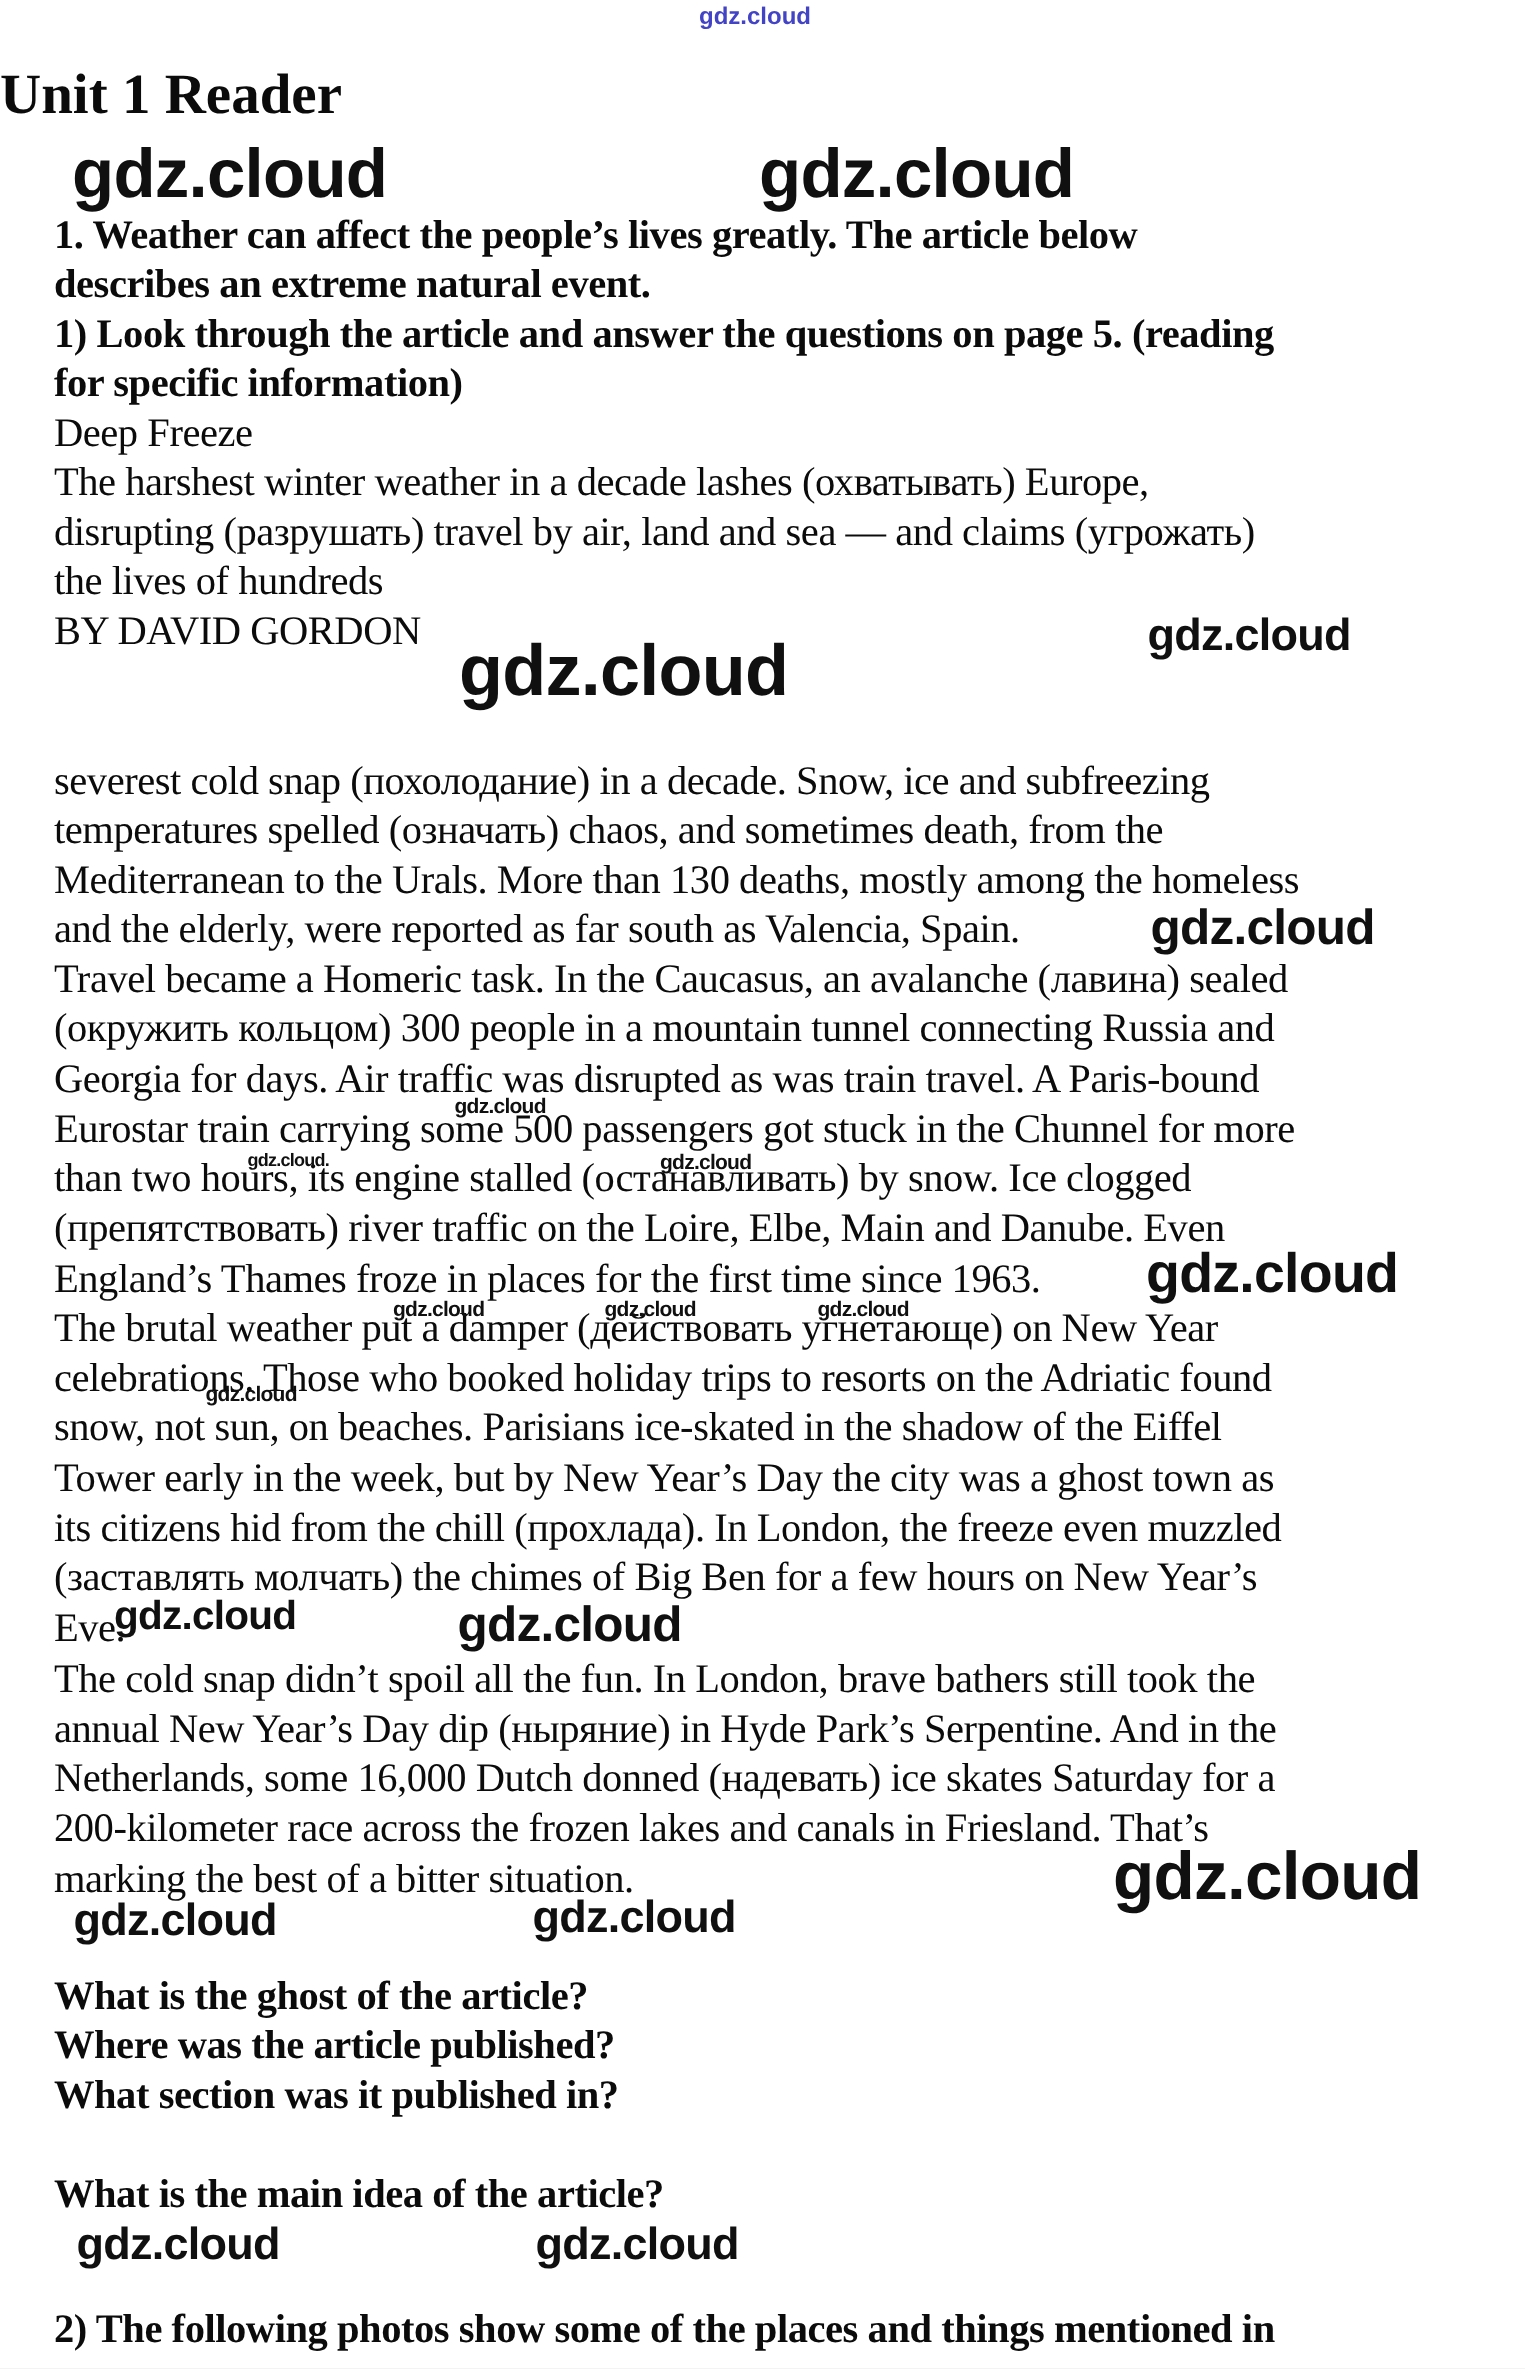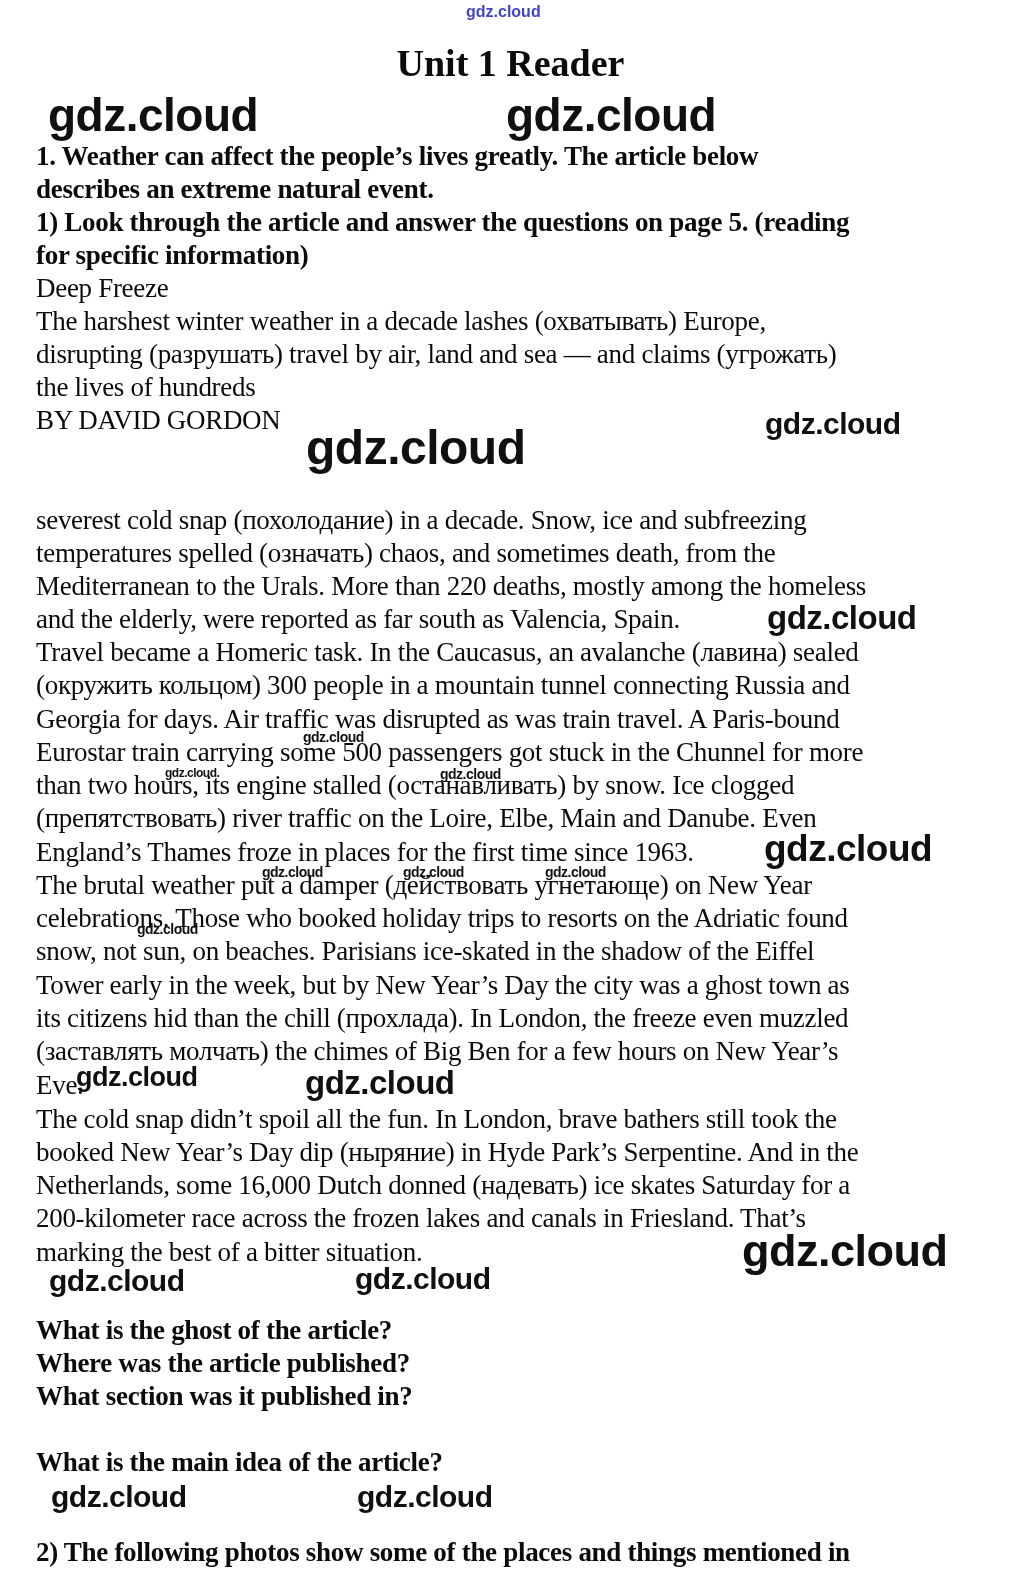--- a/index.html
+++ b/index.html
@@ -17,21 +17,21 @@
     left:36px;
     font-size:27px;
     line-height:1.05;
     white-space:nowrap;
     letter-spacing:-0.3px;
     text-align:center;
   }
   .b { font-weight:bold; }
   .title {
     left:0; width:100%;
-    text-align:center;
+    text-align:left;
     font-size:38px;
     font-weight:bold;
     letter-spacing:0;
   }
   .wm {
     position:absolute;
     font-family:"Liberation Sans", sans-serif;
     font-weight:600;
     color:#101010;
     white-space:nowrap;
@@ -59,39 +59,39 @@
   <div class="ln b" style="top:241px">for specific information)</div>
 
   <div class="ln" style="top:274px">Deep Freeze</div>
   <div class="ln" style="top:307px">The harshest winter weather in a decade lashes (охватывать) Europe,</div>
   <div class="ln" style="top:340px">disrupting (разрушать) travel by air, land and sea — and claims (угрожать)</div>
   <div class="ln" style="top:373px">the lives of hundreds</div>
   <div class="ln" style="top:406px">BY DAVID GORDON</div>
 
   <div class="ln" style="top:506px">severest cold snap (похолодание) in a decade. Snow, ice and subfreezing</div>
   <div class="ln" style="top:539px">temperatures spelled (означать) chaos, and sometimes death, from the</div>
-  <div class="ln" style="top:572px">Mediterranean to the Urals. More than 220 deaths, mostly among the homeless</div>
+  <div class="ln" style="top:572px">Mediterranean to the Urals. More than 130 deaths, mostly among the homeless</div>
   <div class="ln" style="top:605px">and the elderly, were reported as far south as Valencia, Spain.</div>
   <div class="ln" style="top:638px">Travel became a Homeric task. In the Caucasus, an avalanche (лавина) sealed</div>
   <div class="ln" style="top:671px">(окружить кольцом) 300 people in a mountain tunnel connecting Russia and</div>
   <div class="ln" style="top:705px">Georgia for days. Air traffic was disrupted as was train travel. A Paris-bound</div>
   <div class="ln" style="top:738px">Eurostar train carrying some 500 passengers got stuck in the Chunnel for more</div>
   <div class="ln" style="top:771px">than two hours, its engine stalled (останавливать) by snow. Ice clogged</div>
   <div class="ln" style="top:804px">(препятствовать) river traffic on the Loire, Elbe, Main and Danube. Even</div>
   <div class="ln" style="top:838px">England’s Thames froze in places for the first time since 1963.</div>
   <div class="ln" style="top:871px">The brutal weather put a damper (действовать угнетающе) on New Year</div>
   <div class="ln" style="top:904px">celebrations. Those who booked holiday trips to resorts on the Adriatic found</div>
   <div class="ln" style="top:937px">snow, not sun, on beaches. Parisians ice-skated in the shadow of the Eiffel</div>
   <div class="ln" style="top:971px">Tower early in the week, but by New Year’s Day the city was a ghost town as</div>
-  <div class="ln" style="top:1004px">its citizens hid than the chill (прохлада). In London, the freeze even muzzled</div>
+  <div class="ln" style="top:1004px">its citizens hid from the chill (прохлада). In London, the freeze even muzzled</div>
   <div class="ln" style="top:1037px">(заставлять молчать) the chimes of Big Ben for a few hours on New Year’s</div>
   <div class="ln" style="top:1071px">Eve.</div>
 
   <div class="ln" style="top:1105px">The cold snap didn’t spoil all the fun. In London, brave bathers still took the</div>
-  <div class="ln" style="top:1138px">booked New Year’s Day dip (ныряние) in Hyde Park’s Serpentine. And in the</div>
+  <div class="ln" style="top:1138px">annual New Year’s Day dip (ныряние) in Hyde Park’s Serpentine. And in the</div>
   <div class="ln" style="top:1171px">Netherlands, some 16,000 Dutch donned (надевать) ice skates Saturday for a</div>
   <div class="ln" style="top:1204px">200-kilometer race across the frozen lakes and canals in Friesland. That’s</div>
   <div class="ln" style="top:1238px">marking the best of a bitter situation.</div>
 
   <div class="ln b" style="top:1316px">What is the ghost of the article?</div>
   <div class="ln b" style="top:1349px">Where was the article published?</div>
   <div class="ln b" style="top:1382px">What section was it published in?</div>
   <div class="ln b" style="top:1448px">What is the main idea of the article?</div>
 
   <div class="ln b" style="top:1538px">2) The following photos show some of the places and things mentioned in</div>

